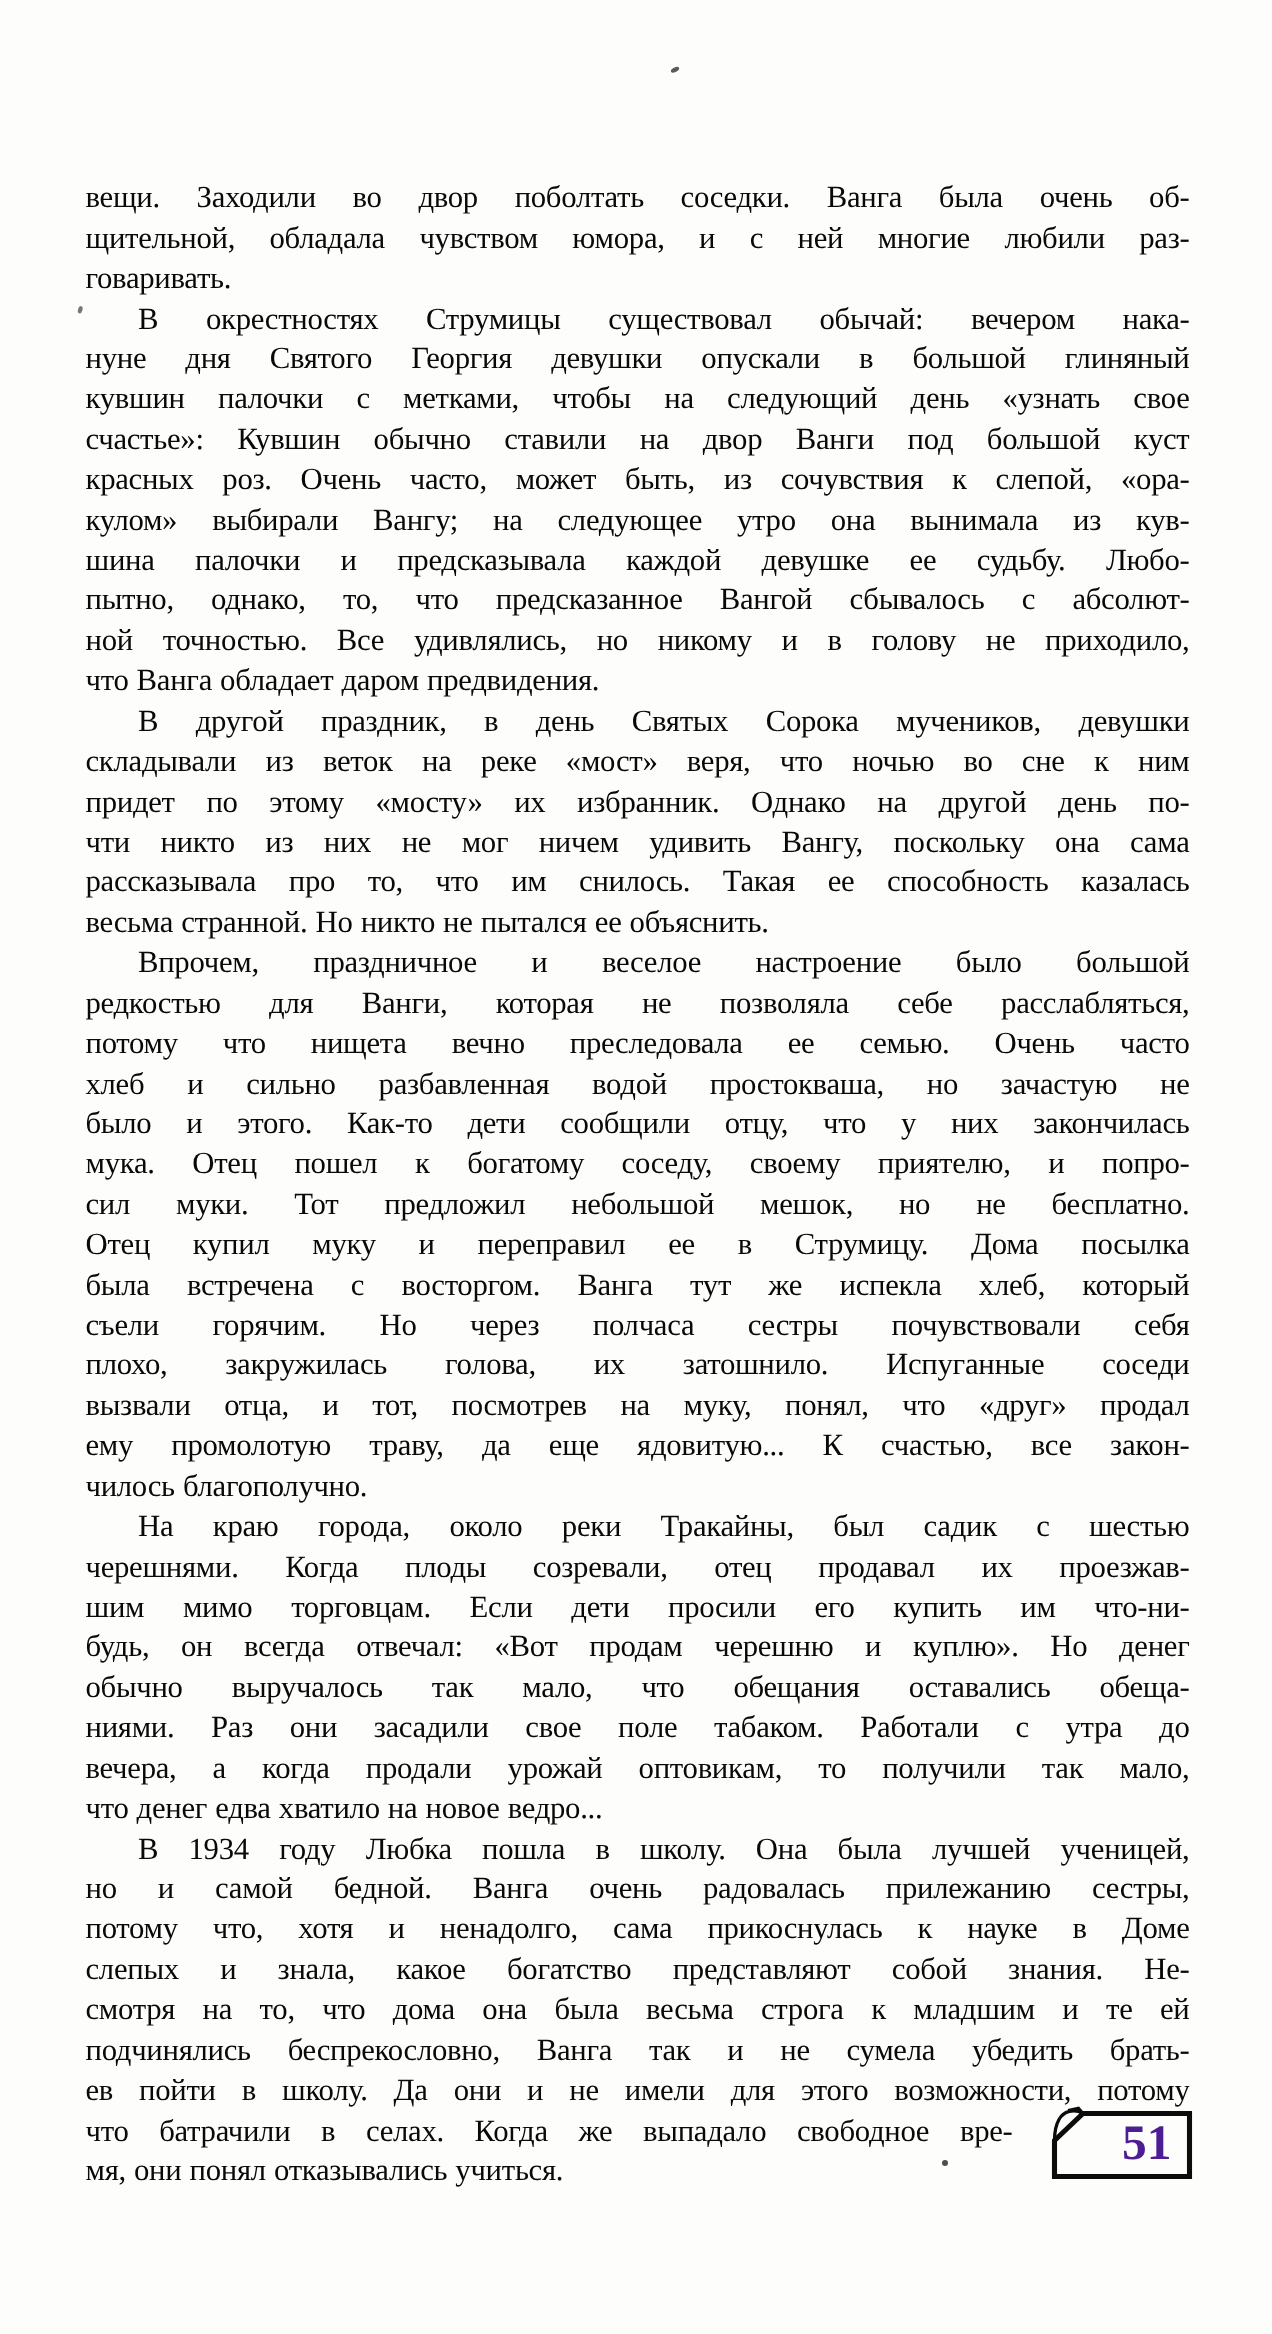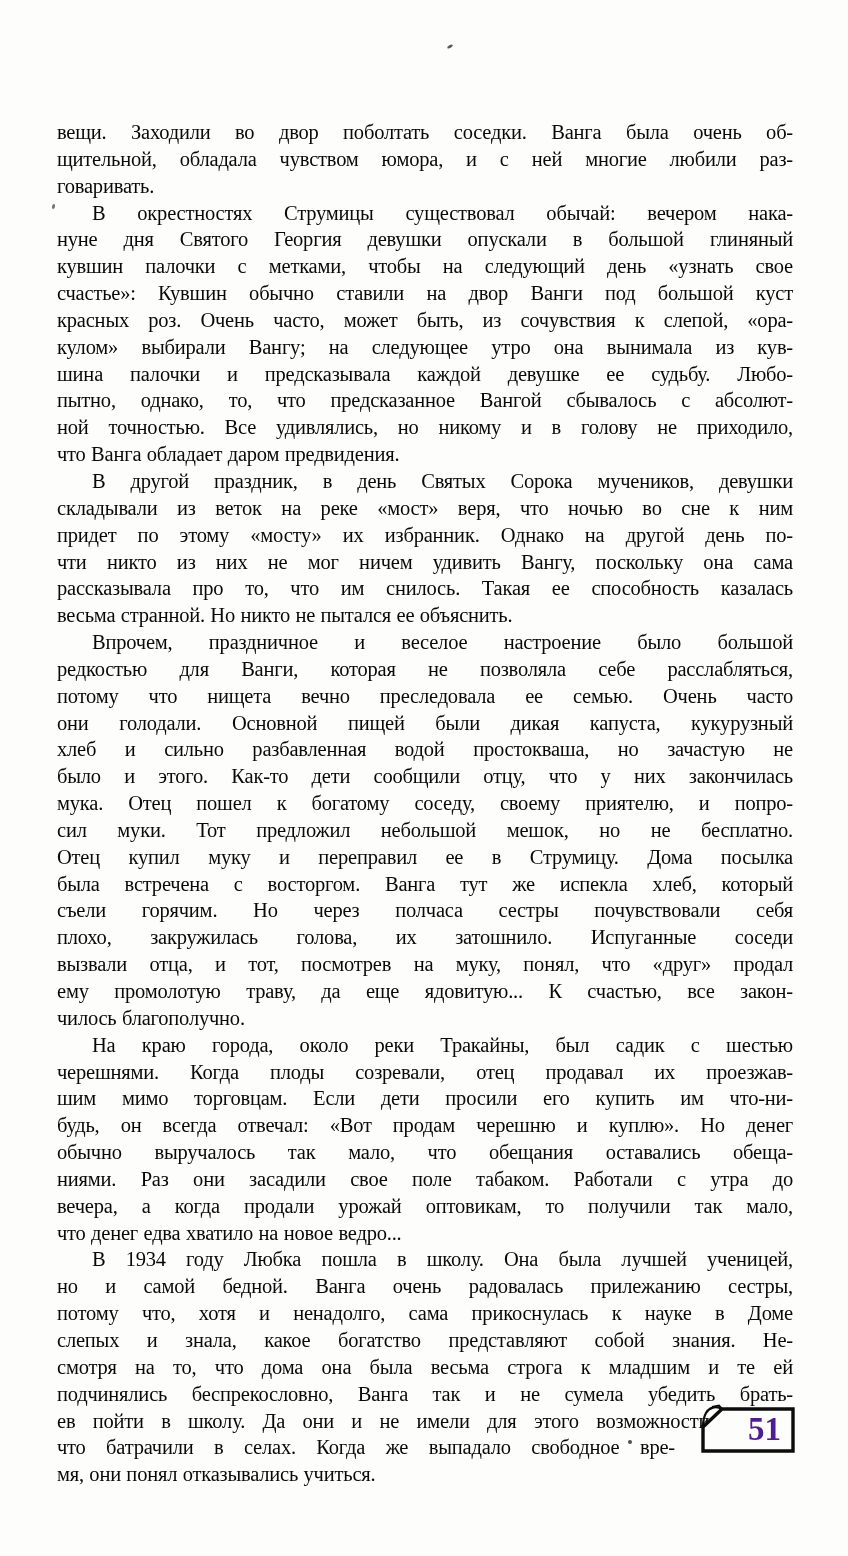--- a/index.html
+++ b/index.html
@@ -74,21 +74,20 @@
       <div class="tl pl">что Ванга обладает даром предвидения.</div>
       <div class="tl indent">В другой праздник, в день Святых Сорока мучеников, девушки</div>
       <div class="tl">складывали из веток на реке «мост» веря, что ночью во сне к ним</div>
       <div class="tl">придет по этому «мосту» их избранник. Однако на другой день по-</div>
       <div class="tl">чти никто из них не мог ничем удивить Вангу, поскольку она сама</div>
       <div class="tl">рассказывала про то, что им снилось. Такая ее способность казалась</div>
       <div class="tl pl">весьма странной. Но никто не пытался ее объяснить.</div>
       <div class="tl indent">Впрочем, праздничное и веселое настроение было большой</div>
       <div class="tl">редкостью для Ванги, которая не позволяла себе расслабляться,</div>
       <div class="tl">потому что нищета вечно преследовала ее семью. Очень часто</div>
-      <div class="tl">они голодали. Основной пищей были дикая капуста, кукурузный</div>
       <div class="tl">хлеб и сильно разбавленная водой простокваша, но зачастую не</div>
       <div class="tl">было и этого. Как-то дети сообщили отцу, что у них закончилась</div>
       <div class="tl">мука. Отец пошел к богатому соседу, своему приятелю, и попро-</div>
       <div class="tl">сил муки. Тот предложил небольшой мешок, но не бесплатно.</div>
       <div class="tl">Отец купил муку и переправил ее в Струмицу. Дома посылка</div>
       <div class="tl">была встречена с восторгом. Ванга тут же испекла хлеб, который</div>
       <div class="tl">съели горячим. Но через полчаса сестры почувствовали себя</div>
       <div class="tl">плохо, закружилась голова, их затошнило. Испуганные соседи</div>
       <div class="tl">вызвали отца, и тот, посмотрев на муку, понял, что «друг» продал</div>
       <div class="tl">ему промолотую траву, да еще ядовитую... К счастью, все закон-</div>

